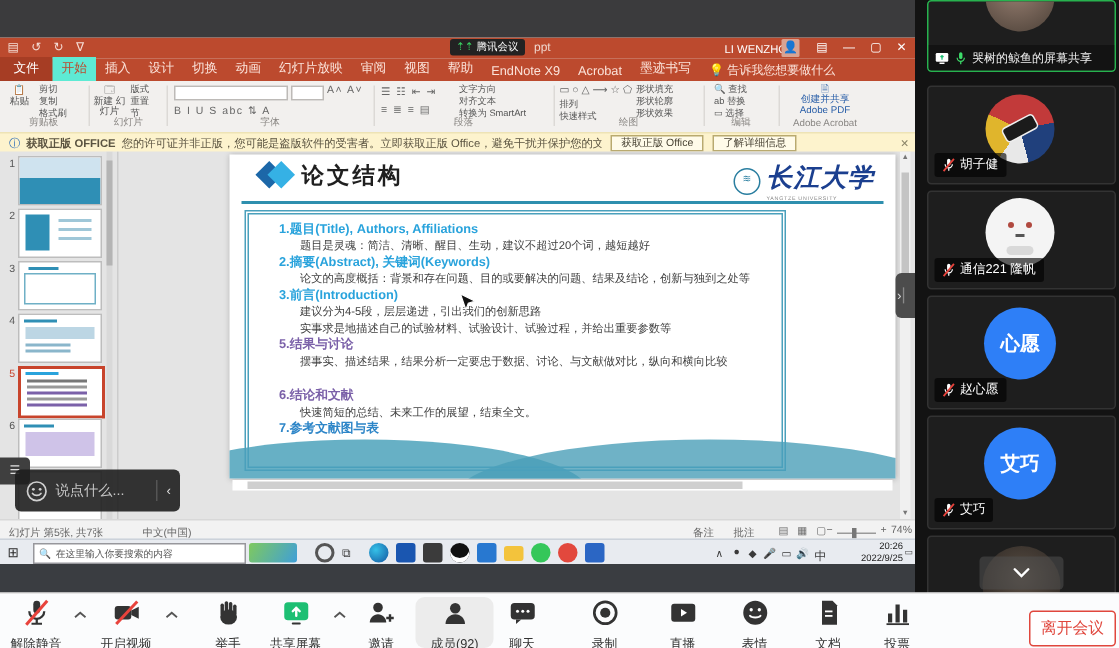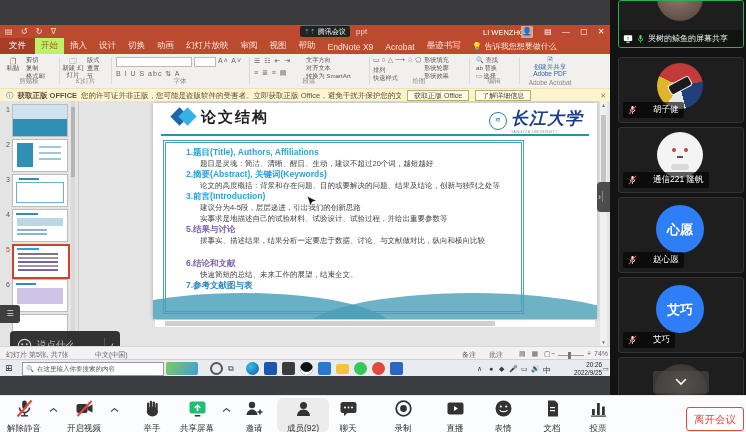--- a/index.html
+++ b/index.html
@@ -15,21 +15,21 @@
               font-size:7px;line-height:11px;padding:0 4px;display:flex;align-items:center;gap:2px;}
   .badge-green{color:#39d463;font-size:7px;}
   .tbar-title{left:356px;top:2px;font-size:8px;color:#f0d6cd;}
   .tbar-user{left:483px;top:3px;font-size:7.5px;color:#fff;}
   .tbar-ava{left:521px;top:1px;width:12px;height:12px;background:#d9a392;border-radius:1px;
             font-size:8px;color:#7c3520;text-align:center;line-height:12px;}
   .winbtn{top:0;width:14px;height:14px;font-size:8px;color:#fff;text-align:center;line-height:14px;}
   .tabs{left:0;top:14px;width:610px;height:15px;background:#bc4a2e;display:flex;align-items:flex-end;}
   .tab{font-size:8.5px;color:#fbe3da;padding:2px 6px 2px;white-space:nowrap;}
   .tab.file{background:#a63d24;color:#fff;padding:2px 9px;}
-  .tab.active{background:#bef264;color:#bc4a2e;}
+  .tab.active{background:#5eead4;color:#bc4a2e;}
   .tellme{font-size:8px;color:#fbe3da;padding:2px 6px;white-space:nowrap;}
   .ribbon{left:0;top:29px;width:610px;height:34px;background:#f2f0ee;border-bottom:1px solid #d5d2cf;}
   .rg-label{position:absolute;bottom:1px;width:100%;text-align:center;font-size:6.5px;color:#8a8784;}
   .rgroup{position:absolute;top:0;height:33px;}
   .rsep{position:absolute;top:3px;width:1px;height:27px;background:#dcd9d6;}
   .rbig{position:absolute;font-size:6.5px;color:#555;text-align:center;line-height:7px;}
   .rsmall{position:absolute;font-size:6.2px;color:#555;white-space:nowrap;line-height:8px;}
   .glyphs{position:absolute;font-size:7px;color:#666;letter-spacing:1px;white-space:nowrap;}
   .fontbox{position:absolute;background:#fff;border:1px solid #bdbab7;height:8px;}
   .notice{left:0;top:63px;width:610px;height:13px;background:#fdf3cd;border-top:1px solid #eee3b5;
@@ -62,41 +62,41 @@
   .wave{position:absolute;border-radius:50%;z-index:1;}
   .hscroll{left:155px;top:219px;width:440px;height:7px;background:#fff;}
   .hthumb{left:165px;top:220px;width:330px;height:5px;background:#cfcfcf;}
   .vscroll{left:600px;top:0;width:7px;height:245px;background:#f0f0f0;}
   .vthumb{left:601px;top:14px;width:5px;height:70px;background:#c4c4c4;}
   .varrow{left:600px;width:7px;font-size:5px;color:#777;text-align:center;}
   .handle-r{left:597px;top:81px;width:13px;height:30px;background:#4c4c4c;border-radius:4px 0 0 4px;
             color:#ddd;font-size:9px;display:flex;align-items:center;justify-content:center;gap:1px;}
   .handle-l{left:0;top:204px;width:20px;height:18px;background:#3f3f3f;border-radius:0 3px 3px 0;
             color:#ddd;font-size:8px;text-align:center;line-height:18px;}
-  .chatov{left:10px;top:230px;width:110px;height:28px;background:rgba(30,30,30,.9);border-radius:4px;
+  .chatov{left:10px;top:212px;width:110px;height:28px;background:rgba(30,30,30,.9);border-radius:4px;
           display:flex;align-items:center;z-index:5;}
   .chatov-text{font-size:9.5px;color:#c4c4c4;margin-left:5px;flex:1;}
   .chatov-sep{width:1px;height:14px;background:#555;}
   .chatov-arrow{color:#ddd;font-size:9px;padding:0 6px;}
   .sbar{left:0;top:321px;width:610px;height:13px;background:#f2f2f2;border-top:1px solid #d8d8d8;
         font-size:7px;color:#666;}
   .tkbar{left:0;top:334px;width:610px;height:17px;background:#e8ebf0;border-top:1px solid #ccd2da;}
   .search{left:22px;top:2px;width:140px;height:12px;background:#fff;border:1px solid #97979c;
           display:flex;align-items:center;font-size:6.5px;color:#555;}
   .tk-ico{top:2px;width:13px;height:13px;border-radius:2px;}
   .tray-g{top:5px;font-size:7px;color:#3a3a3a;}
   .clock{left:558px;top:1px;width:44px;text-align:right;font-size:6.3px;color:#222;line-height:7.5px;}
   .dark-strip{left:0;top:376px;width:610px;height:19px;background:#3a3d41;}
   
   .sidebar{left:610px;top:0;width:136px;height:395px;background:#131313;}
   .tile{position:absolute;left:8px;width:124px;background:#1e1e1e;border:1px solid #333;border-radius:3px;overflow:hidden;}
   .tile.sharing{border:1.5px solid #27b24e;}
   .ava{position:absolute;border-radius:50%;}
   .pill{position:absolute;left:4px;bottom:4px;background:rgba(0,0,0,.62);border-radius:2px;
-        display:flex;align-items:center;gap:16px;padding:2px 5px;}
+        display:flex;align-items:center;gap:3px;padding:2px 5px;}
   .pill span{font-size:8.5px;color:#fff;white-space:nowrap;}
   .sharelabel{position:absolute;left:0;bottom:0;width:100%;height:17px;background:rgba(15,15,15,.72);
         display:flex;align-items:center;gap:3px;padding-left:4px;box-sizing:border-box;}
   .sharelabel span{font-size:8px;color:#f0f0f0;white-space:nowrap;}
   .btext{color:#fff;font-size:13px;font-weight:bold;}
   .chev-btn{position:absolute;left:34px;top:13px;width:56px;height:22px;background:rgba(80,80,80,.55);
             border-radius:3px;color:#fff;text-align:center;}
   
   .toolbar{left:0;top:395px;width:746px;height:37px;background:#fbfcfd;border-top:1px solid #e6e6e6;}
   .tb{position:absolute;top:3px;width:48px;text-align:center;}

